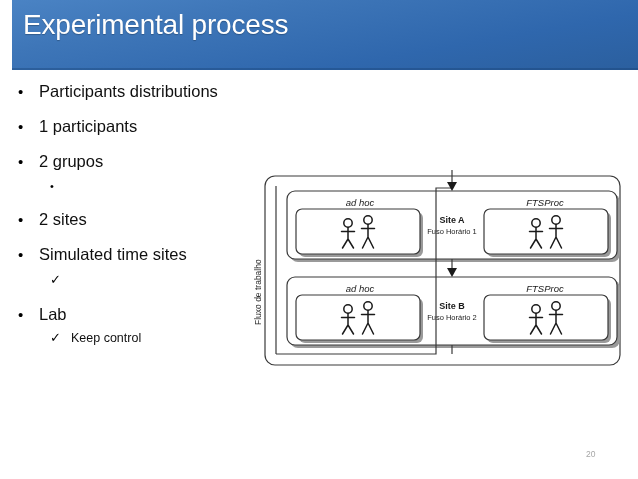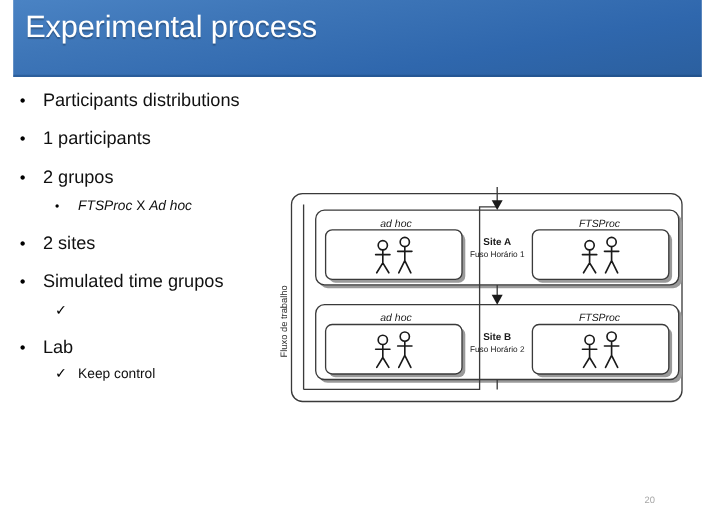--- a/index.html
+++ b/index.html
@@ -137,31 +137,30 @@
     <span class="bullet-text">1 participants</span>
   </div>
 
   <div class="bullet-row level1" id="row-grupos">
     <span class="bullet-mark">•</span>
     <span class="bullet-text">2 grupos</span>
   </div>
 
   <div class="bullet-row level2" id="row-ftsproc">
     <span class="bullet-mark">•</span>
-    <span class="bullet-text"><span class="ital">FTSProc</span><span> X </span><span class="ital">Ad hoc</span></span>
   </div>
 
   <div class="bullet-row level1" id="row-sites">
     <span class="bullet-mark">•</span>
     <span class="bullet-text">2 sites</span>
   </div>
 
   <div class="bullet-row level1" id="row-timezones">
     <span class="bullet-mark">•</span>
-    <span class="bullet-text">Simulated time grupos</span>
+    <span class="bullet-text">Simulated time sites</span>
   </div>
 
   <div class="bullet-row level2" id="row-oneday">
     <span class="bullet-mark check">✓</span>
   </div>
 
   <div class="bullet-row level1" id="row-lab">
     <span class="bullet-mark">•</span>
     <span class="bullet-text">Lab</span>
   </div>

